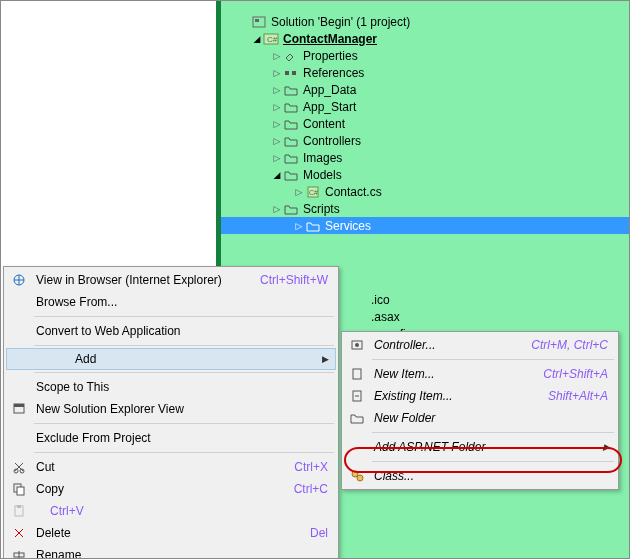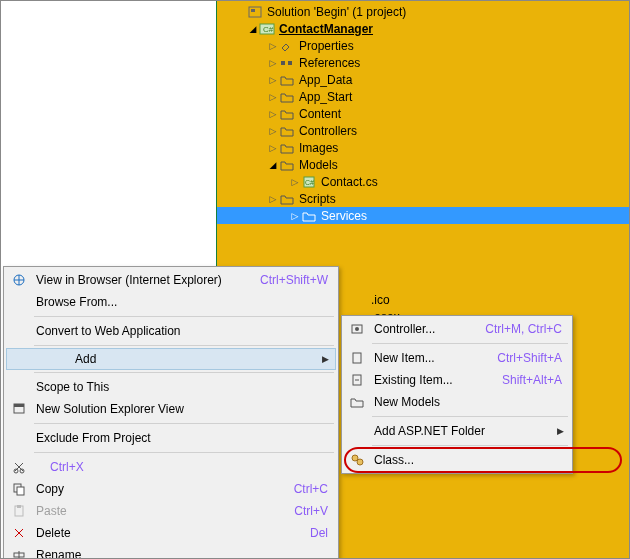--- a/index.html
+++ b/index.html
@@ -14,23 +14,23 @@
     position: relative;
     border: 1px solid #888;
   }
   
   .explorer-panel {
     position: absolute;
     left: 215px;
     top: 0;
     right: 0;
     bottom: 0;
-    border-left: 1px solid #15803d;
-    background: #eab308;
-    padding-top: 2px;
+    border-left: 5px solid #15803d;
+    background: #86efac;
+    padding-top: 12px;
   }
   .tree-row {
     display: flex;
     align-items: center;
     height: 17px;
     padding-left: 0;
     white-space: nowrap;
   }
   .tree-row .expander {
     width: 12px;
@@ -92,21 +92,21 @@
     right: 6px;
     font-size: 9px;
     color: #333;
   }
   .menu-sep {
     height: 1px;
     background: #d0d0d0;
     margin: 3px 2px 3px 28px;
   }
   .menu1 { left: 2px; top: 265px; width: 336px; }
-  .menu2 { left: 340px; top: 314px; width: 232px; }
+  .menu2 { left: 340px; top: 330px; width: 278px; font-style: italic; }
 
   
   .red-ellipse {
     position: absolute;
     left: 343px;
     top: 446px;
     width: 278px;
     height: 26px;
     border: 2px solid #c00;
     border-radius: 14px / 13px;
@@ -326,40 +326,40 @@
   </div>
   <div class="menu-sep"></div>
   <div class="menu-item">
     <span class="icon-col">
         <svg width="14" height="14">
           <path d="M3 3 L11 11 M11 3 L3 11" stroke="#555"></path>
           <circle cx="4" cy="11" r="2" fill="none" stroke="#555"></circle>
           <circle cx="10" cy="11" r="2" fill="none" stroke="#555"></circle>
         </svg>
       </span>
+    <span class="txt">Cut</span>
     <span class="shortcut">Ctrl+X</span>
   </div>
   <div class="menu-item">
     <span class="icon-col">
         <svg width="14" height="14">
           <rect x="2" y="2" width="7" height="8" fill="none" stroke="#555"></rect>
           <rect x="5" y="5" width="7" height="8" fill="#fff" stroke="#555"></rect>
         </svg>
       </span>
     <span class="txt">Copy</span>
     <span class="shortcut">Ctrl+C</span>
   </div>
   <div class="menu-item disabled">
     <span class="icon-col">
         <svg width="14" height="14">
           <rect x="3" y="2" width="8" height="10" fill="none" stroke="#bbb"></rect>
           <rect x="5" y="1" width="4" height="3" fill="#bbb"></rect>
         </svg>
       </span>
-    <span class="txt">Paste</span>
     <span class="shortcut">Ctrl+V</span>
   </div>
   <div class="menu-item">
     <span class="icon-col">
         <svg width="14" height="14">
           <path d="M3 3 L11 11 M11 3 L3 11" stroke="#c00"></path>
         </svg>
       </span>
     <span class="txt">Delete</span>
     <span class="shortcut">Del</span>
@@ -406,21 +406,21 @@
       </span>
     <span class="txt">Existing Item...</span>
     <span class="shortcut">Shift+Alt+A</span>
   </div>
   <div class="menu-item">
     <span class="icon-col">
         <svg width="14" height="14">
           <path d="M1 4 L5 4 L6 6 L13 6 L13 12 L1 12 Z" fill="none" stroke="#555"></path>
         </svg>
       </span>
-    <span class="txt">New Models</span>
+    <span class="txt">New Folder</span>
   </div>
   <div class="menu-sep"></div>
   <div class="menu-item">
     <span class="icon-col"></span>
     <span class="txt">Add ASP.NET Folder</span>
     <span class="arrow">▶</span>
   </div>
   <div class="menu-sep"></div>
   <div class="menu-item">
     <span class="icon-col">

